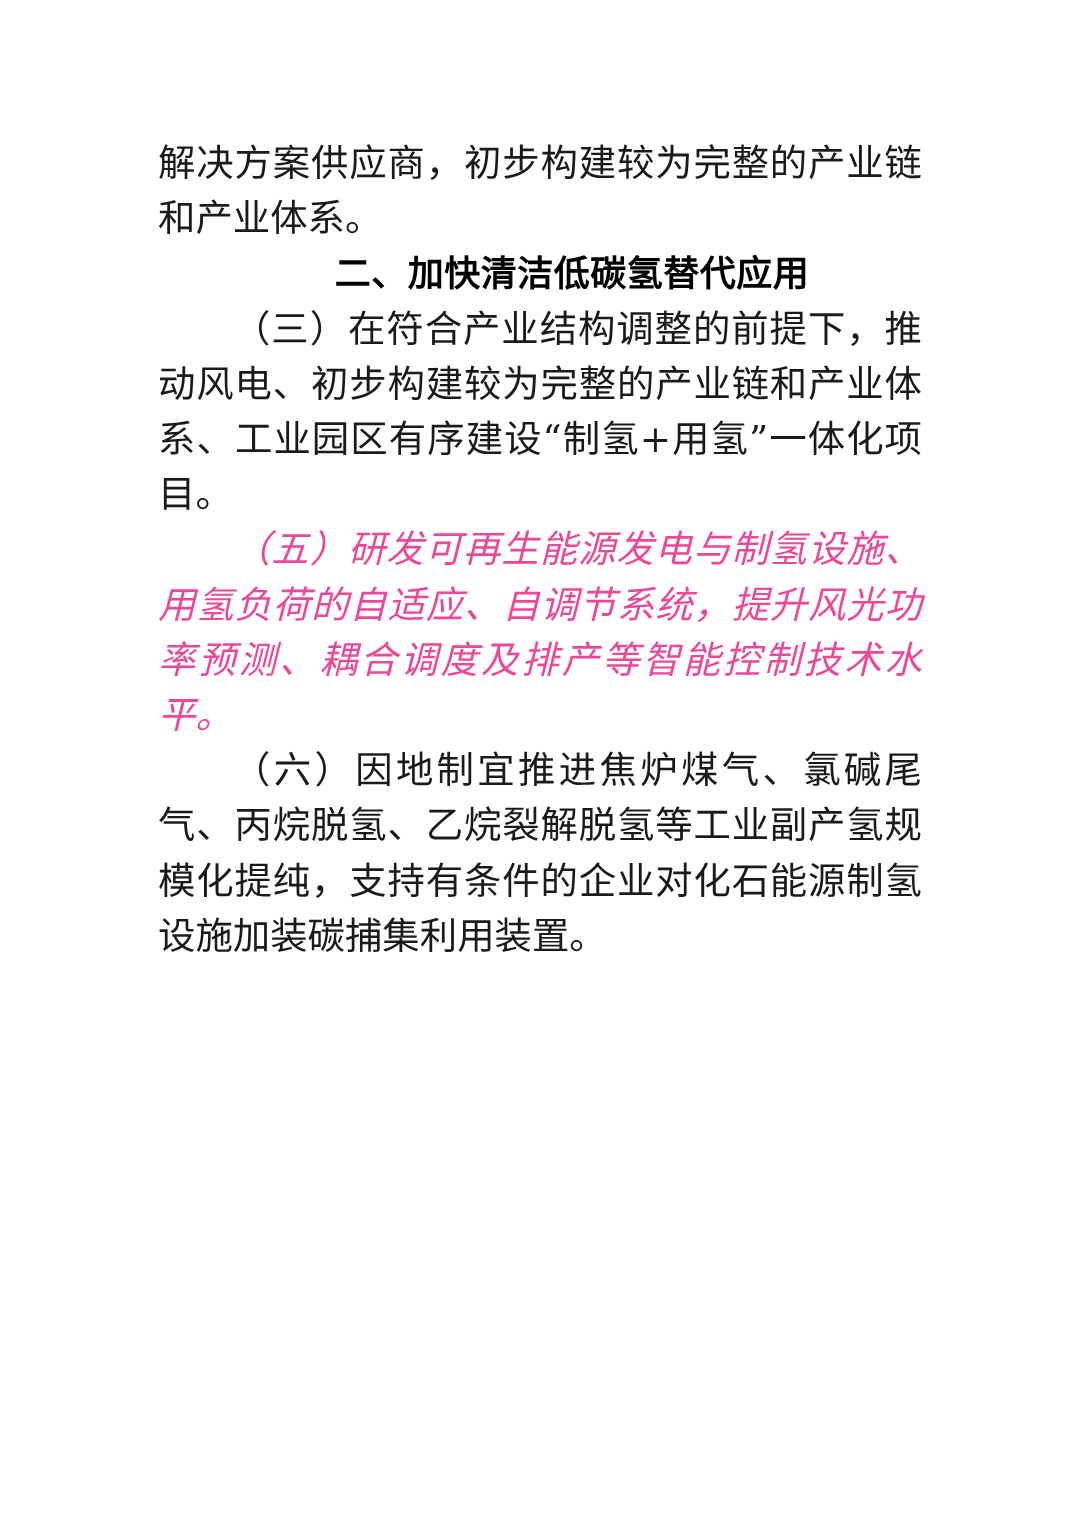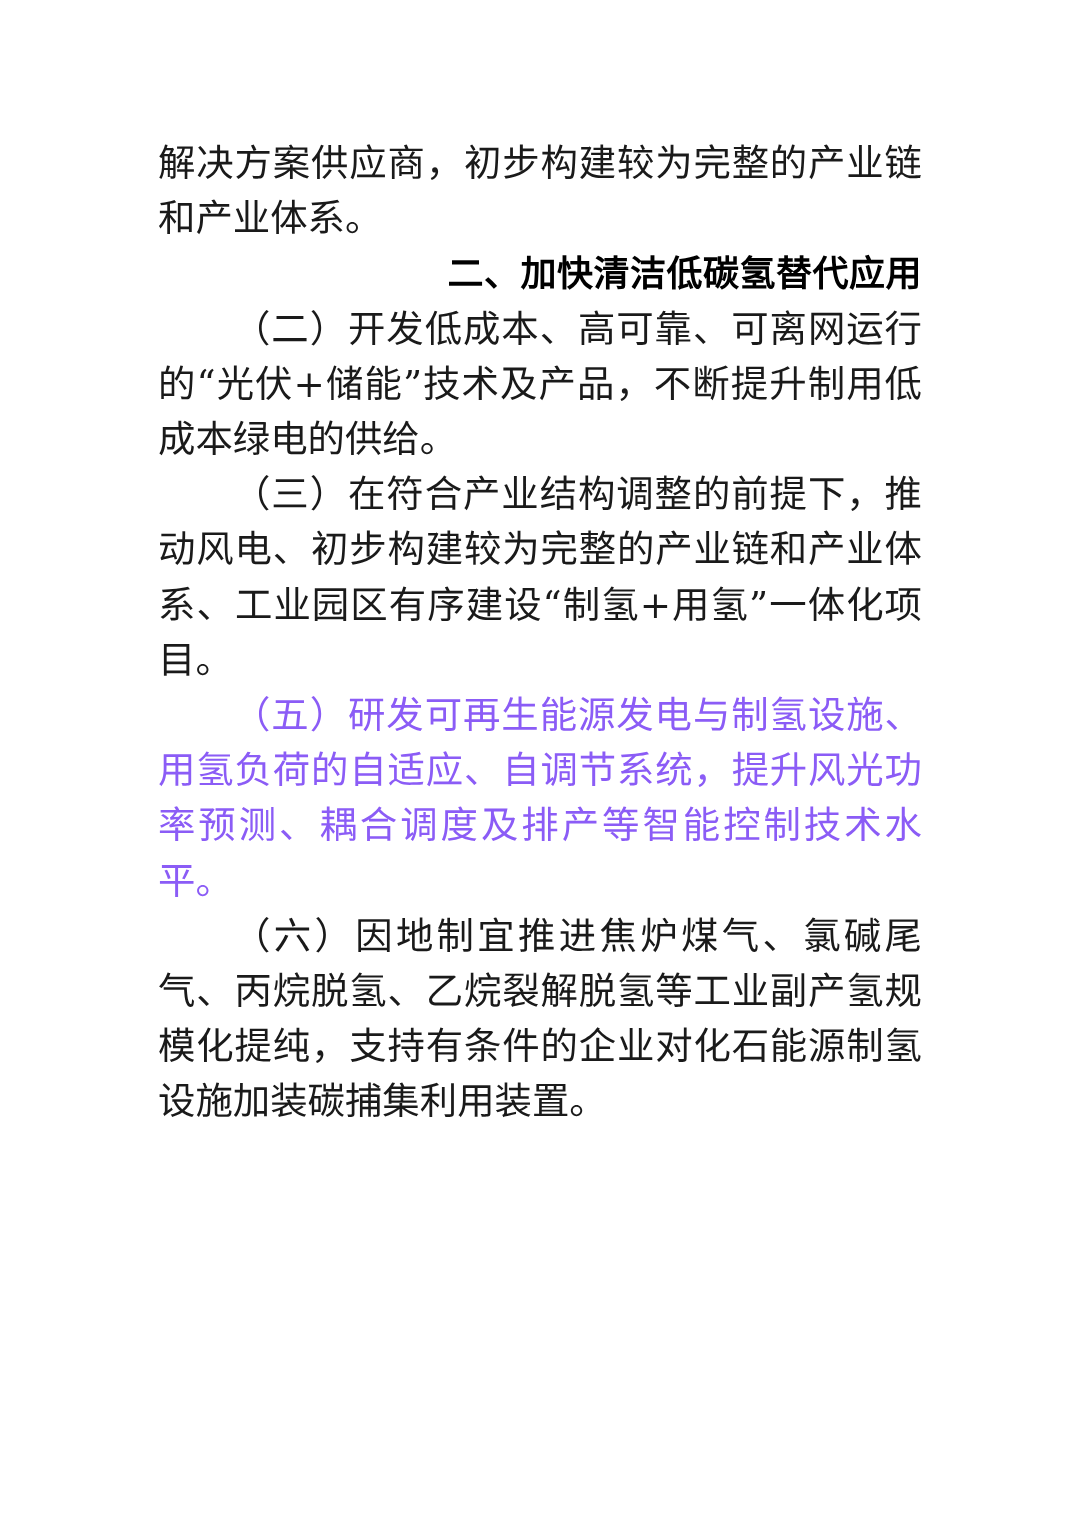--- a/index.html
+++ b/index.html
@@ -50,42 +50,41 @@
 
   
   .heading {
     font-family: "DejaVu Sans", "Liberation Sans", sans-serif;
     font-size: 36px;
     line-height: 55.2px;
     font-weight: 700;
     color: #000000;
     margin: 0;
     text-indent: 64px;
-    text-align: right;
+    text-align: center;
     letter-spacing: 0.5px;
     word-break: break-all;
   }
 
   
   .block { margin: 0; padding: 0; }
 </style>
 </head>
 <body>
 
 <div class="page" style="background: rgb(255, 255, 255);">
   <div class="text-column">
 
     <p class="para cont block" style="color: rgb(26, 26, 26);">解决方案供应商，初步构建较为完整的产业链和产业体系。</p>
 
     <h2 class="heading block" style="color: rgb(0, 0, 0);">二、加快清洁低碳氢替代应用</h2>
 
 
-    <p class="para indent block" style="color: rgb(26, 26, 26);">（二）开发低成本、高可靠、可离网运行的“光伏+储能”技术及产品，不断提升制用低成本绿电的供给。</p>
 
     <p class="para indent block" style="color: rgb(26, 26, 26);">（三）在符合产业结构调整的前提下，推动风电、初步构建较为完整的产业链和产业体系、工业园区有序建设“制氢+用氢”一体化项目。</p>
 
 
-    <p class="para indent block" style="color: #8b5cf6;">（五）研发可再生能源发电与制氢设施、用氢负荷的自适应、自调节系统，提升风光功率预测、耦合调度及排产等智能控制技术水平。</p>
+    <p class="para indent block" style="color: #ec4899; font-style: italic;">（五）研发可再生能源发电与制氢设施、用氢负荷的自适应、自调节系统，提升风光功率预测、耦合调度及排产等智能控制技术水平。</p>
 
     <p class="para indent block" style="color: rgb(26, 26, 26);">（六）因地制宜推进焦炉煤气、氯碱尾气、丙烷脱氢、乙烷裂解脱氢等工业副产氢规模化提纯，支持有条件的企业对化石能源制氢设施加装碳捕集利用装置。</p>
 
   </div>
 </div>
 
 </body></html>

